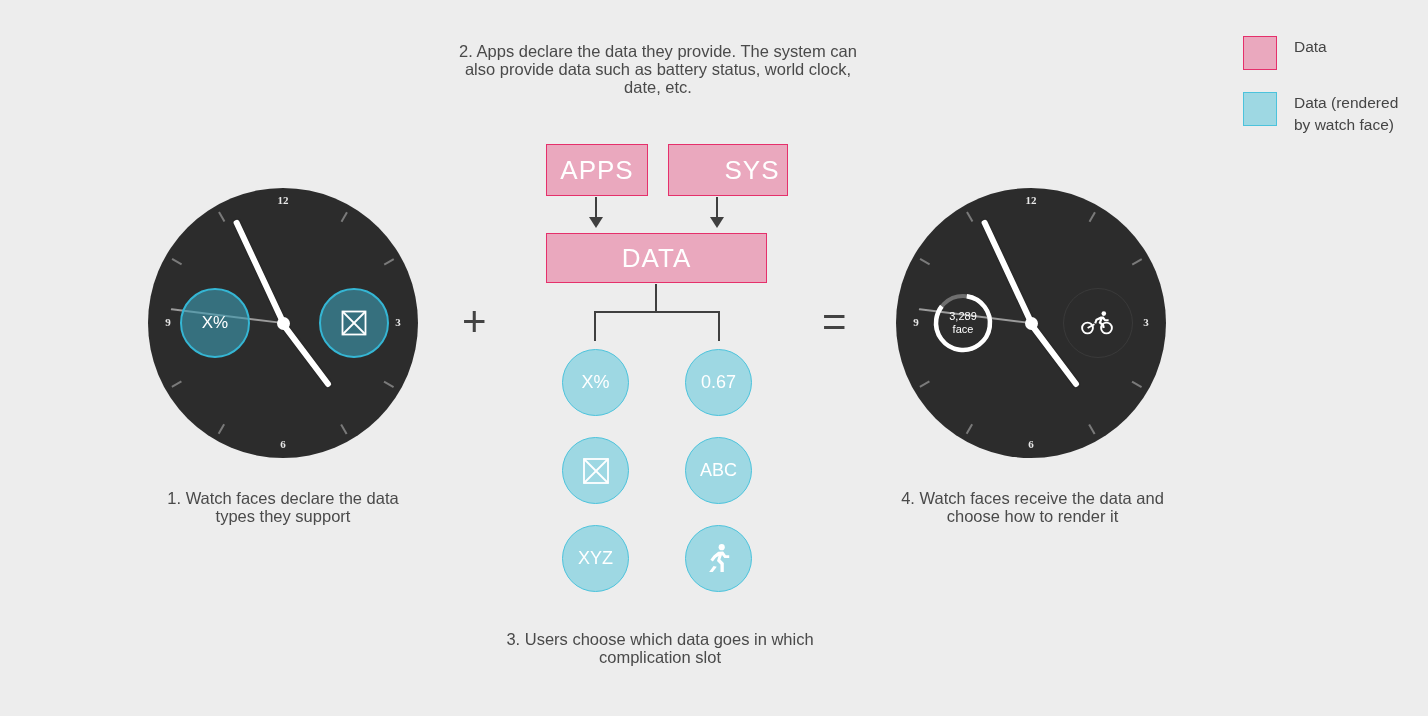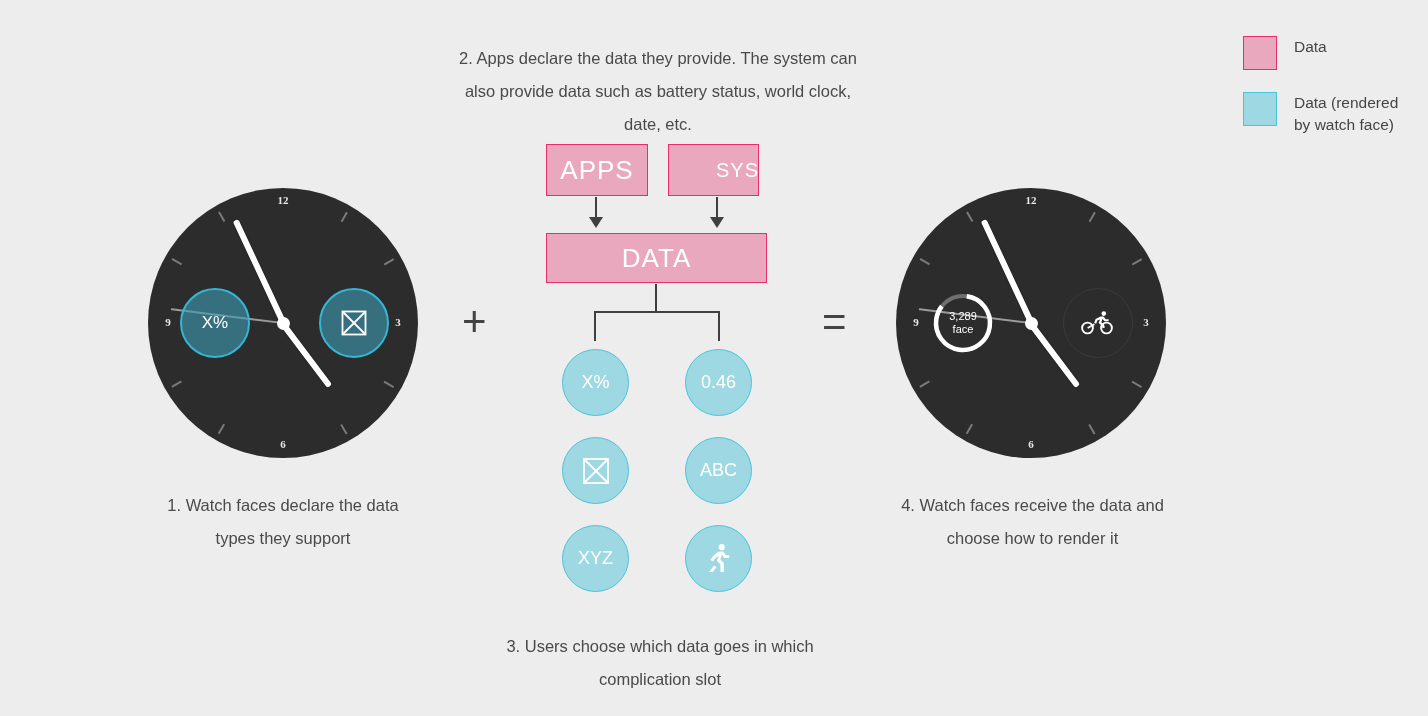--- a/index.html
+++ b/index.html
@@ -10,21 +10,21 @@
     font-family:"Liberation Sans","DejaVu Sans",sans-serif;
     overflow:hidden;position:relative;
   }
   .stage{position:absolute;left:0;top:0;width:1428px;height:716px;}
 
   
   .caption{
     position:absolute;
     color:#4a4a4a;
     font-size:16.5px;
-    line-height:33px;
+    line-height:18px;
     text-align:center;
   }
 
   
   .watch{
     position:absolute;
     width:270px;height:270px;
     border-radius:50%;
     background:#2c2c2c;
   }
@@ -175,21 +175,21 @@
     <div class="centerdot"></div>
   </div>
 
   <div class="caption" style="left:158px;top:489px;width:250px;">1. Watch faces declare the data types they support</div>
 
   <div class="op" style="left:462px;top:301px;">+</div>
 
   <div class="pbox" style="left:546px;top:144px;width:102px;height:52px;font-size:26px;align-items:center;">
     <span>APPS</span>
   </div>
-  <div class="pbox" style="left:668px;top:144px;width:91px;height:52px;font-size:20px;padding-left:48px;">
+  <div class="pbox" style="left:668px;top:144px;width:120px;height:52px;font-size:26px;padding-left:48px;">
     <span>SYS</span>
   </div>
 
   <div class="line" style="left:595px;top:197px;width:2.4px;height:22px;"></div>
   <div class="arrow" style="left:589px;top:217px;"></div>
   <div class="line" style="left:716px;top:197px;width:2.4px;height:22px;"></div>
   <div class="arrow" style="left:710px;top:217px;"></div>
 
   <div class="pbox" style="left:546px;top:233px;width:221px;height:50px;font-size:26px;">
     <span>DATA</span>
@@ -197,21 +197,21 @@
 
   <div class="line" style="left:655px;top:284px;width:2.4px;height:28px;"></div>
   <div class="line" style="left:594px;top:311px;width:126px;height:2.4px;"></div>
   <div class="line" style="left:594px;top:311px;width:2.4px;height:30px;"></div>
   <div class="line" style="left:718px;top:311px;width:2.4px;height:30px;"></div>
 
   <div class="cbub" style="left:562px;top:349px;">
     <span>X%</span>
   </div>
   <div class="cbub" style="left:685px;top:349px;">
-    <span>0.46</span>
+    <span>0.67</span>
   </div>
   <div class="cbub" style="left:562px;top:437px;">
     <svg width="30" height="30" viewBox="0 0 30 30">
       <rect x="3" y="3" width="24" height="24" fill="none" stroke="#fff" stroke-width="1.8"></rect>
       <line x1="3" y1="3" x2="27" y2="27" stroke="#fff" stroke-width="1.8"></line>
       <line x1="27" y1="3" x2="3" y2="27" stroke="#fff" stroke-width="1.8"></line>
     </svg>
   </div>
   <div class="cbub" style="left:685px;top:437px;">
     <span>ABC</span>

